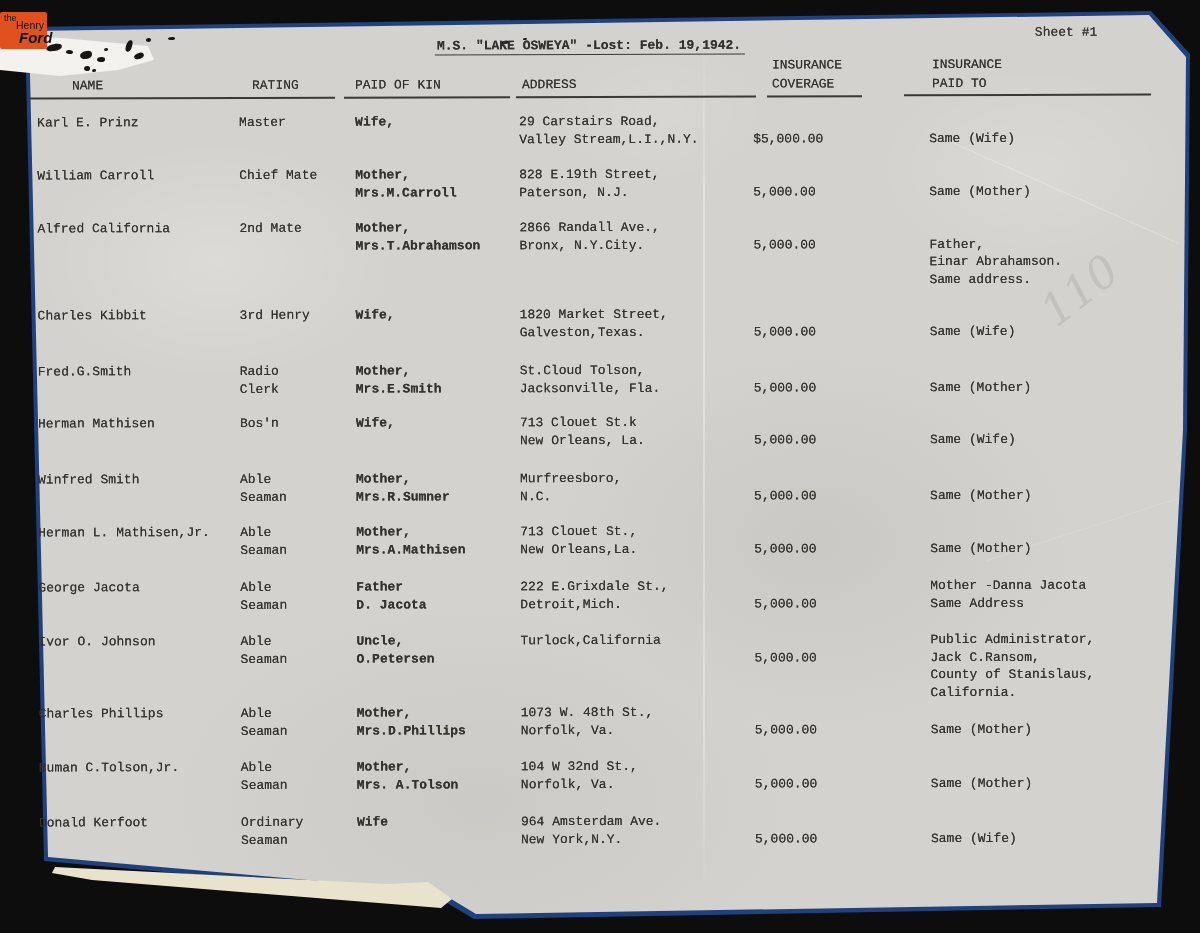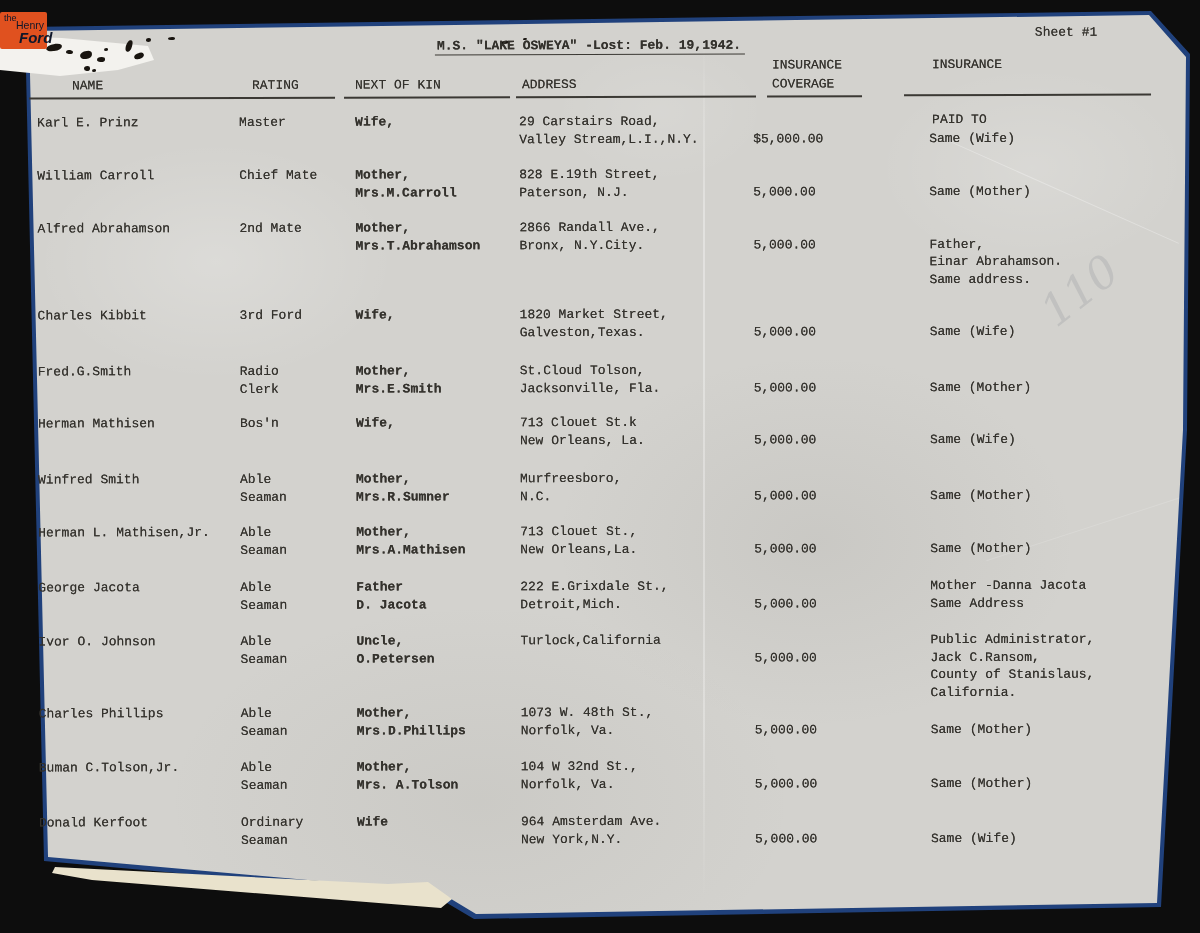--- a/index.html
+++ b/index.html
@@ -106,26 +106,26 @@
   <span class="l2">Ford</span>
 </div>
 
 <div class="content">
 
   <div class="typed" style="left:1036px;top:25px;">Sheet #1</div>
   <div class="typed" style="left:436px;top:37px;"><span class="title">M.S. "LAKE OSWEYA" -Lost: Feb. 19,1942.</span></div>
 
   <div class="typed" style="left:73px;top:76px;text-align:center;">NAME</div>
   <div class="typed" style="left:253px;top:76px;">RATING</div>
-  <div class="typed" style="left:356px;top:76px;">NEXT OF KIN</div>
+  <div class="typed" style="left:356px;top:76px;">PAID OF KIN</div>
   <div class="typed" style="left:523px;top:76px;">ADDRESS</div>
   <div class="typed" style="left:773px;top:57px;">INSURANCE</div>
   <div class="typed" style="left:773px;top:76px;">COVERAGE</div>
   <div class="typed" style="left:933px;top:57px;">INSURANCE</div>
-  <div class="typed" style="left:933px;top:76px;margin-top:36px;">PAID TO</div>
+  <div class="typed" style="left:933px;top:76px;">PAID TO</div>
 
   <div class="uline" style="left:30px;top:96px;width:217px;"></div>
   <div class="uline" style="left:230px;top:96px;width:106px;"></div>
   <div class="uline" style="left:345px;top:96px;width:166px;"></div>
   <div class="uline" style="left:517px;top:96px;width:240px;"></div>
   <div class="uline" style="left:768px;top:96px;width:95px;"></div>
   <div class="uline" style="left:905px;top:95px;width:247px;"></div>
 
   <div class="row" style="top:113px;">
     <div class="cell c0">Karl E. Prinz</div>
@@ -140,34 +140,34 @@
     <div class="cell c0">William Carroll</div>
     <div class="cell c1">Chief Mate</div>
     <div class="cell c2">Mother,
 Mrs.M.Carroll</div>
     <div class="cell c3">828 E.19th Street,
 Paterson, N.J.</div>
     <div class="cell c4 pt1">5,000.00</div>
     <div class="cell c5 pt1">Same (Mother)</div>
   </div>
   <div class="row" style="top:219px;">
-    <div class="cell c0">Alfred Abrahamson</div>
+    <div class="cell c0">Alfred California</div>
     <div class="cell c1">2nd Mate</div>
     <div class="cell c2">Mother,
 Mrs.T.Abrahamson</div>
     <div class="cell c3">2866 Randall Ave.,
 Bronx, N.Y.City.</div>
     <div class="cell c4 pt1">5,000.00</div>
     <div class="cell c5 pt1">Father,
 Einar Abrahamson.
 Same address.</div>
   </div>
   <div class="row" style="top:306px;">
     <div class="cell c0">Charles Kibbit</div>
-    <div class="cell c1">3rd Ford</div>
+    <div class="cell c1">3rd Henry</div>
     <div class="cell c2">Wife,</div>
     <div class="cell c3">1820 Market Street,
 Galveston,Texas.</div>
     <div class="cell c4 pt1">5,000.00</div>
     <div class="cell c5 pt1">Same (Wife)</div>
   </div>
   <div class="row" style="top:362px;">
     <div class="cell c0">Fred.G.Smith</div>
     <div class="cell c1">Radio
 Clerk</div>

